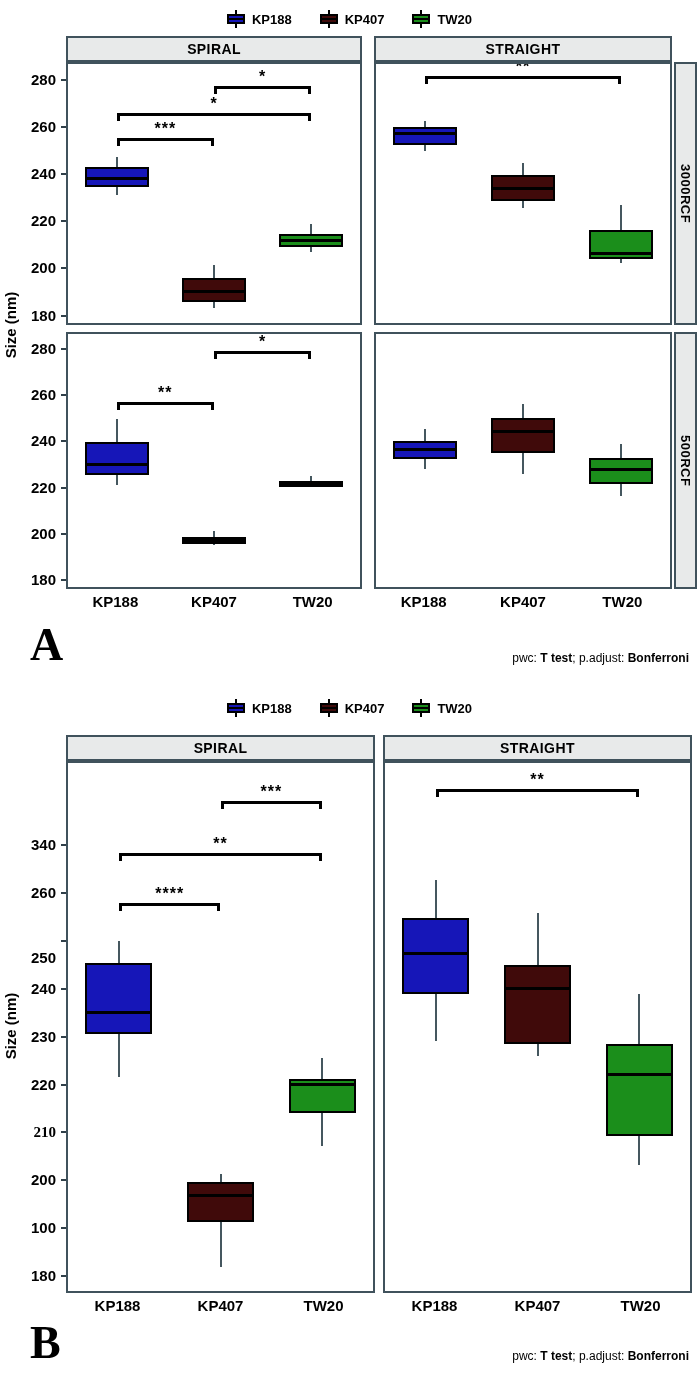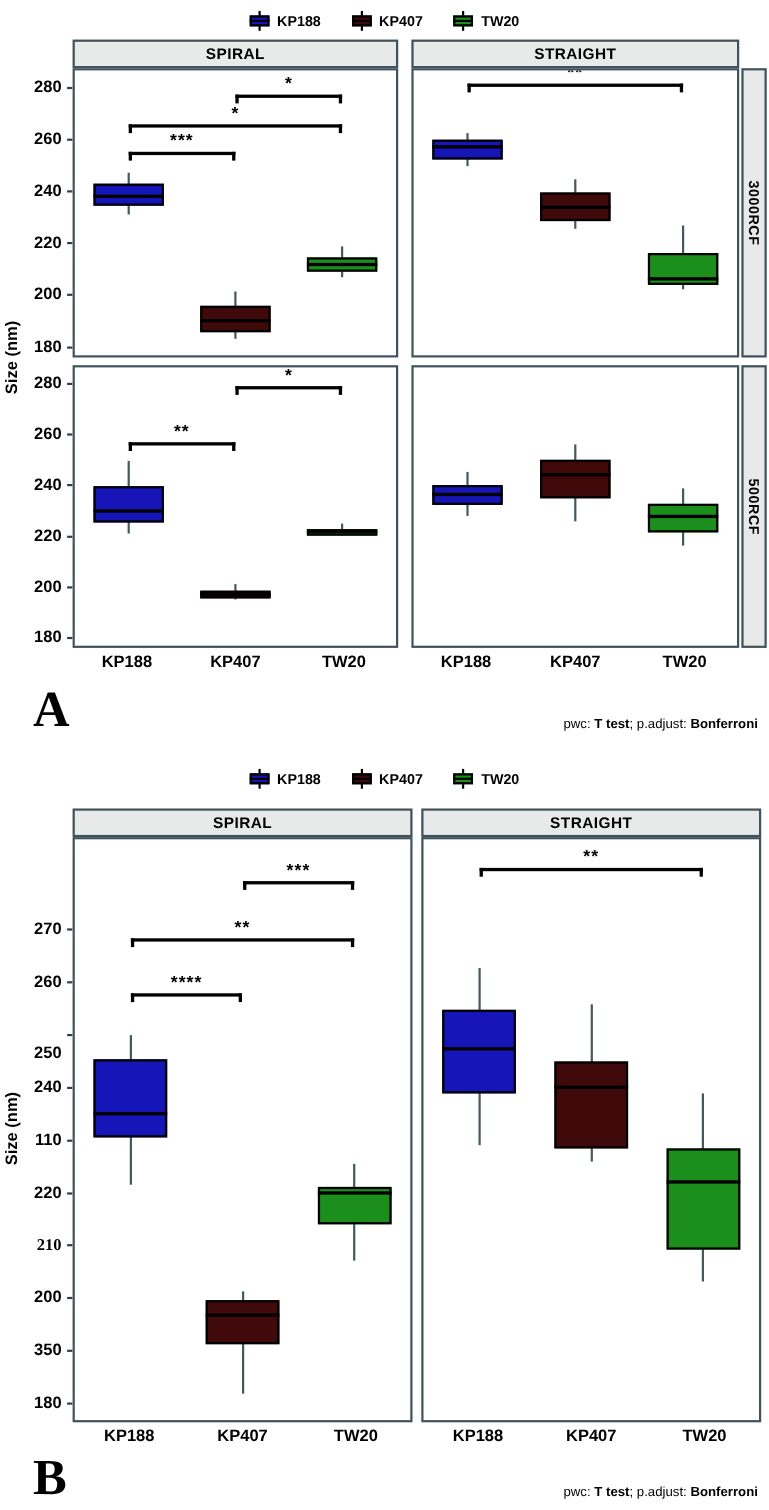--- a/index.html
+++ b/index.html
@@ -224,37 +224,37 @@
 
     <div class="plotB">
       <div class="ylab">Size (nm)</div>
 
       <div class="strip" style="left:66px;top:0;width:309px;height:26px;">SPIRAL</div>
       <div class="strip" style="left:383px;top:0;width:309px;height:26px;">STRAIGHT</div>
 
       <div class="tick-col" style="left:0;top:26px;height:532px;">
           <div class="tick-lab" style="top: 507.225px;">180</div>
           <div class="tick-mark" style="top: 514.225px;"></div>
-          <div class="tick-lab" style="top: 459.297px;">350</div>
+          <div class="tick-lab" style="top: 459.297px;">100</div>
           <div class="tick-mark" style="top: 466.297px;"></div>
           <div class="tick-lab" style="top: 411.369px;">200</div>
           <div class="tick-mark" style="top: 418.369px;"></div>
           <div class="tick-lab" style="top: 363.441px; font-family: Liberation Serif, serif;">210</div>
           <div class="tick-mark" style="top: 370.441px;"></div>
           <div class="tick-lab" style="top: 315.514px;">220</div>
           <div class="tick-mark" style="top: 322.514px;"></div>
-          <div class="tick-lab" style="top: 267.586px;">110</div>
+          <div class="tick-lab" style="top: 267.586px;">230</div>
           <div class="tick-mark" style="top: 274.586px;"></div>
           <div class="tick-lab" style="top: 219.658px;">240</div>
           <div class="tick-mark" style="top: 226.658px;"></div>
           <div class="tick-lab" style="top: 189px;">250</div>
           <div class="tick-mark" style="top: 178.73px;"></div>
           <div class="tick-lab" style="top: 123.802px;">260</div>
           <div class="tick-mark" style="top: 130.802px;"></div>
-          <div class="tick-lab" style="top: 75.8739px;">270</div>
+          <div class="tick-lab" style="top: 75.8739px;">340</div>
           <div class="tick-mark" style="top: 82.8739px;"></div>
         </div>
 
       <div class="facet-body" style="left:66px;top:26px;width:309px;height:532px;">
           <div class="whisker" style="left: 49.8333px; top: 178.378px; width: 2px; height: 135.568px;"></div>
           <div class="bxx" style="left: 17.2833px; top: 199.784px; width: 67.1px; height: 71.3514px; background: rgb(22, 22, 184);"></div>
           <div class="medline" style="left: 17.2833px; top: 248.23px; width: 67.1px;"></div>
           <div class="whisker" style="left: 151.5px; top: 411.459px; width: 2px; height: 92.7568px;"></div>
           <div class="bxx" style="left: 118.95px; top: 418.595px; width: 67.1px; height: 40.4324px; background: rgb(64, 10, 10);"></div>
           <div class="medline" style="left: 118.95px; top: 431.365px; width: 67.1px;"></div>

